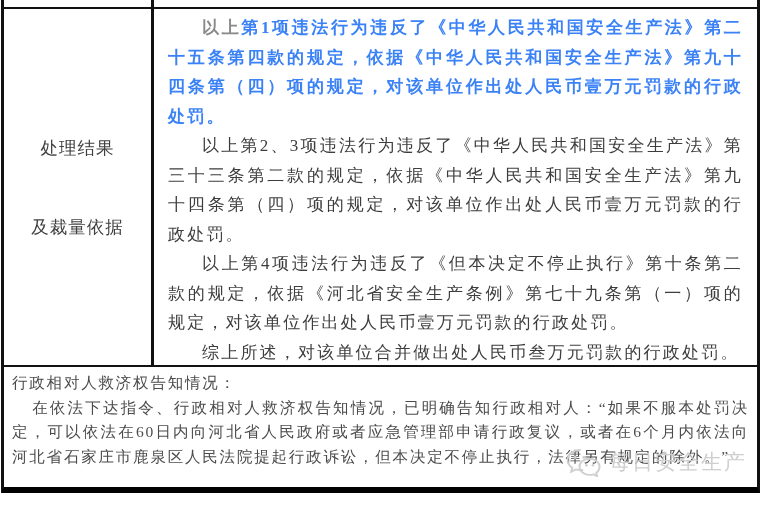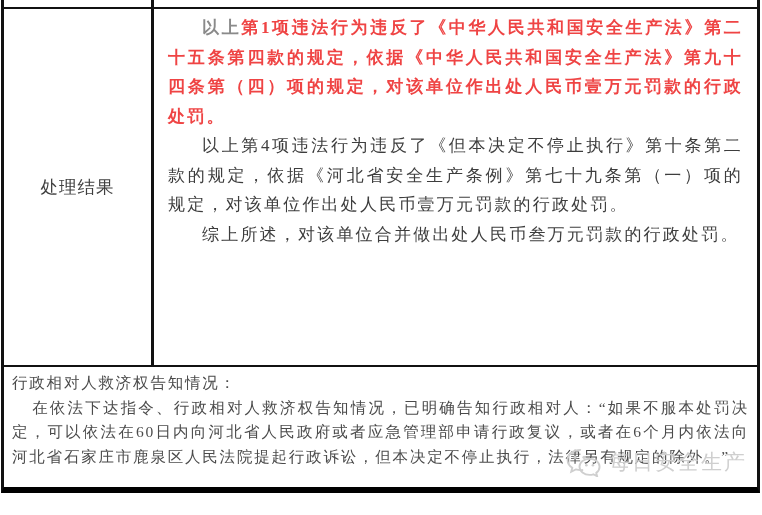--- a/index.html
+++ b/index.html
@@ -68,21 +68,21 @@
   .cell-content p {
     margin: 0;
     text-indent: 2em;
     text-align: justify;
     font-size: 17px;
     line-height: 29.5px;
     letter-spacing: 2.2px;
     color: #3d3d3d;
   }
   .p1 .hl {
-    color: #ef4444;
+    color: #3b82f6;
     font-weight: 700;
   }
   .p1 .muted {
     color: #8a8a8a;
     font-weight: 700;
   }
 
   .row-notice {
     position: relative;
     border-top: 2px solid #111111;
@@ -122,23 +122,25 @@
   <div class="doc-table">
 
     <div class="top-strip">
       <div class="seg-left"></div>
       <div class="seg-right"></div>
     </div>
 
     <div class="row-main">
       <div class="cell-label">
         <div>处理结果</div>
+        <div>及裁量依据</div>
       </div>
       <div class="cell-content">
         <p class="p1"><span class="muted">以上</span><span class="hl">第1项违法行为违反了《中华人民共和国安全生产法》第二十五条第四款的规定，依据《中华人民共和国安全生产法》第九十四条第（四）项的规定，对该单位作出处人民币壹万元罚款的行政处罚。</span></p>
+        <p>以上第2、3项违法行为违反了《中华人民共和国安全生产法》第三十三条第二款的规定，依据《中华人民共和国安全生产法》第九十四条第（四）项的规定，对该单位作出处人民币壹万元罚款的行政处罚。</p>
         <p>以上第4项违法行为违反了《但本决定不停止执行》第十条第二款的规定，依据《河北省安全生产条例》第七十九条第（一）项的规定，对该单位作出处人民币壹万元罚款的行政处罚。</p>
         <p>综上所述，对该单位合并做出处人民币叁万元罚款的行政处罚。</p>
       </div>
     </div>
 
     <div class="row-notice">
       <p class="notice-title">行政相对人救济权告知情况：</p>
       <p class="notice-body">在依法下达指令、行政相对人救济权告知情况，已明确告知行政相对人：“如果不服本处罚决定，可以依法在60日内向河北省人民政府或者应急管理部申请行政复议，或者在6个月内依法向河北省石家庄市鹿泉区人民法院提起行政诉讼，但本决定不停止执行，法律另有规定的除外。”</p>
 
       <div class="watermark">

